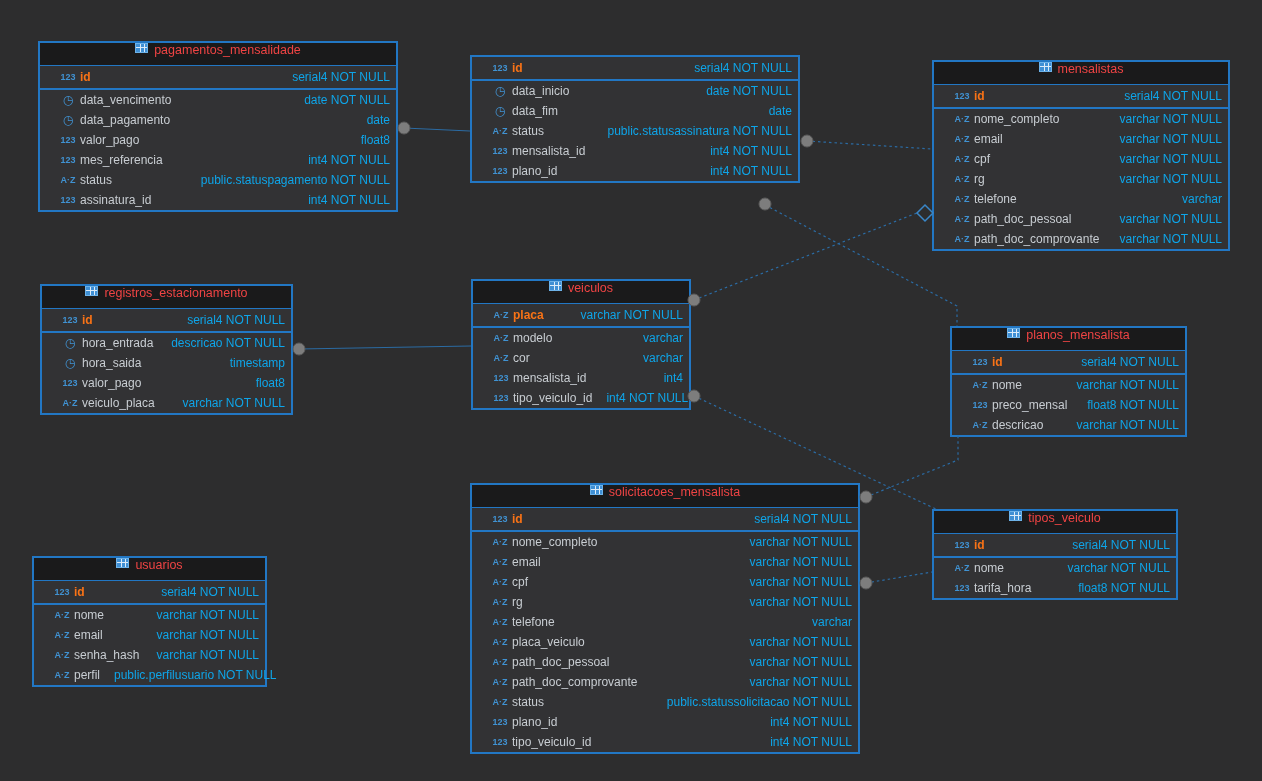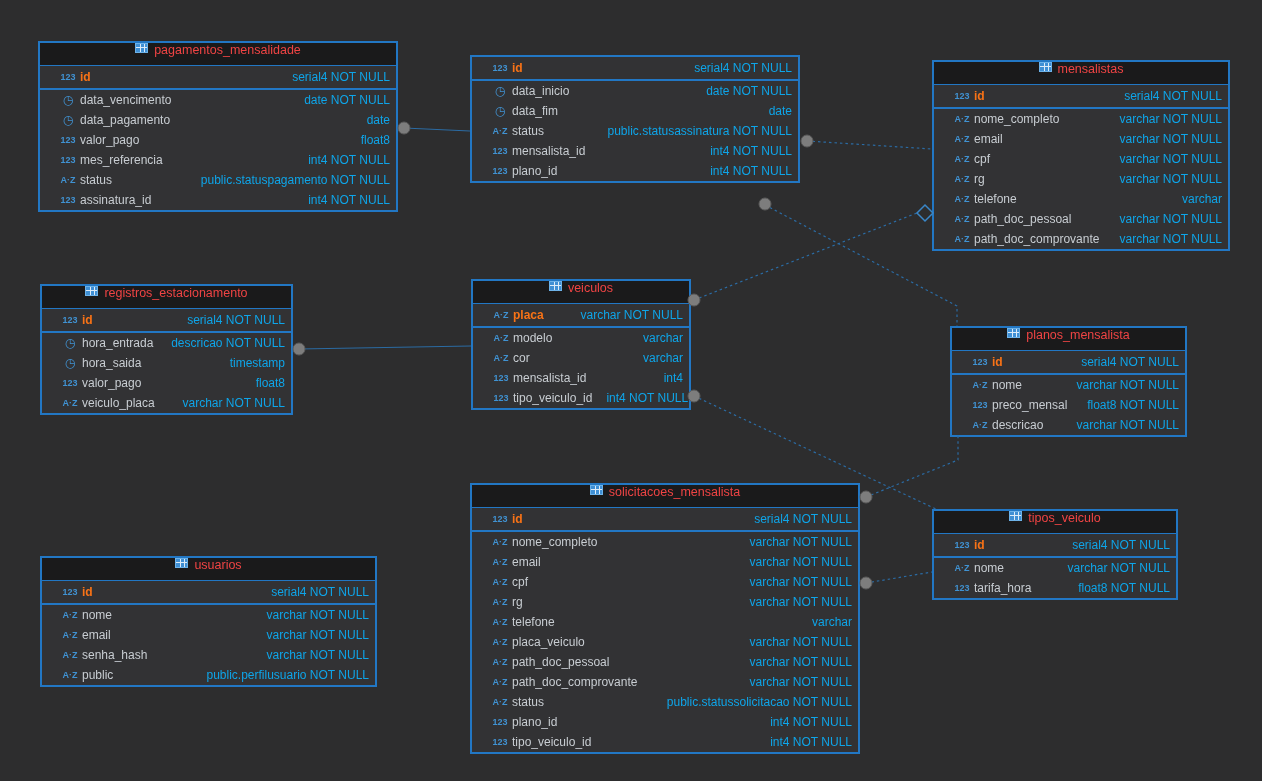--- a/index.html
+++ b/index.html
@@ -274,21 +274,21 @@
           <span class="cname">preco_mensal</span>
           <span class="ctype">float8 NOT NULL</span>
         </div>
         <div class="colrow">
           <span class="cicon">A·Z</span>
           <span class="cname">descricao</span>
           <span class="ctype">varchar NOT NULL</span>
         </div>
       </div>
     </div>
-    <div class="ertable" style="left: 40px; top: 556px; width: 337px;">
+    <div class="ertable" style="left: 32px; top: 556px; width: 235px;">
       <div class="hdr">
         <span class="tbl-icon"></span>
         <span>usuarios</span>
       </div>
       <div class="pksec">
         <div class="colrow pk">
           <span class="cicon">123</span>
           <span class="cname">id</span>
           <span class="ctype">serial4 NOT NULL</span>
         </div>
@@ -304,21 +304,21 @@
           <span class="cname">email</span>
           <span class="ctype">varchar NOT NULL</span>
         </div>
         <div class="colrow">
           <span class="cicon">A·Z</span>
           <span class="cname">senha_hash</span>
           <span class="ctype">varchar NOT NULL</span>
         </div>
         <div class="colrow">
           <span class="cicon">A·Z</span>
-          <span class="cname">public</span>
+          <span class="cname">perfil</span>
           <span class="ctype">public.perfilusuario NOT NULL</span>
         </div>
       </div>
     </div>
     <div class="ertable" style="left: 470px; top: 483px; width: 390px;">
       <div class="hdr">
         <span class="tbl-icon"></span>
         <span>solicitacoes_mensalista</span>
       </div>
       <div class="pksec">

